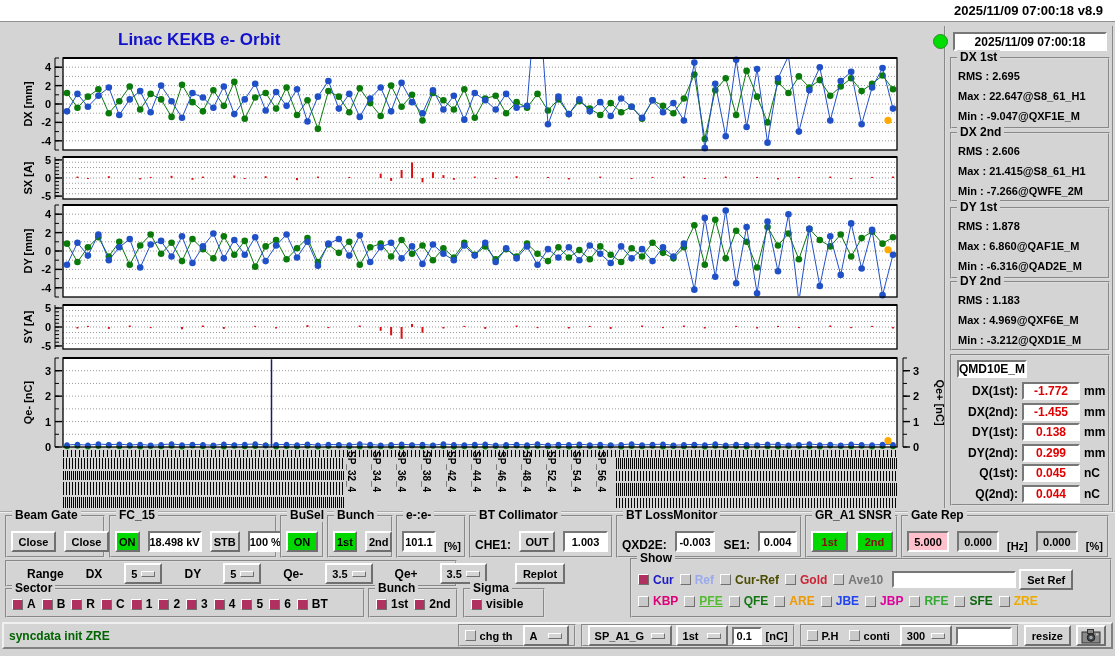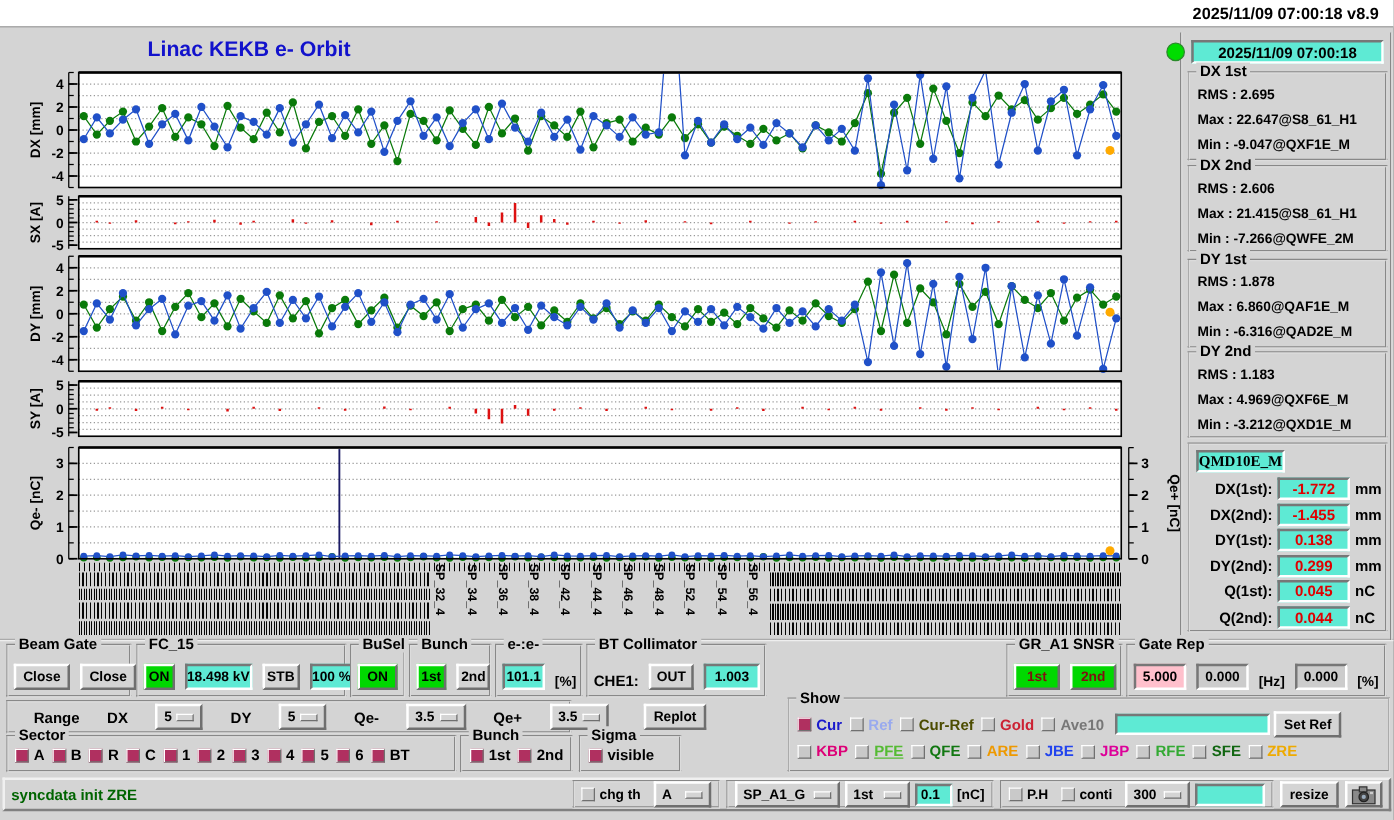--- a/index.html
+++ b/index.html
@@ -10,41 +10,41 @@
        padding-right:12px;box-sizing:border-box;font-size:13px;}
   .page-title{position:absolute;left:118px;top:30px;color:#1212cc;font-size:17px;}
   #plotsvg{position:absolute;left:0;top:0;}
   #plotsvg text{font-family:"Liberation Sans",sans-serif;font-weight:bold;font-size:11px;fill:#000;}
   
   .btn{background:#d4d4d4;border:2px solid;border-color:#ffffff #6f6f6f #6f6f6f #ffffff;
        font-family:"Liberation Sans",sans-serif;font-weight:bold;font-size:11px;color:#000;
        height:21px;padding:0 6px;box-sizing:border-box;display:inline-flex;align-items:center;justify-content:center;white-space:nowrap;}
   .btn.green{background:#00d800;}
   .btn.grled{background:#00d800;color:#801010;}
-  .val{background:#5eead4;border:2px solid;border-color:#777777 #ffffff #ffffff #777777;
+  .val{background:#ffffff;border:2px solid;border-color:#777777 #ffffff #ffffff #777777;
        font-weight:bold;font-size:11px;height:21px;box-sizing:border-box;
        display:inline-flex;align-items:center;justify-content:center;white-space:nowrap;}
   .val.gray{background:#cccccc;}
   .val.pink{background:#ffc0cc;}
   .dd{display:inline-flex;align-items:center;background:#d4d4d4;border:2px solid;
       border-color:#ffffff #6f6f6f #6f6f6f #ffffff;height:21px;padding:0 5px;font-size:11px;
       box-sizing:border-box;gap:4px;}
   .dd .dash{margin-left:auto;width:12px;height:4px;background:#d4d4d4;border:1px solid;
       border-color:#ffffff #6f6f6f #6f6f6f #ffffff;}
   .cb{width:11px;height:11px;box-sizing:border-box;background:#c9c9c9;border:1px solid;
       border-color:#ffffff #707070 #707070 #ffffff;flex:none;}
   .cb.on{background:#b03060;}
   .cbitem{display:inline-flex;align-items:center;gap:4px;margin-right:6px;}
   .cblab{font-size:12px;}
   .frame{position:absolute;border:2px groove #dcdcdc;box-sizing:border-box;background:#d4d4d4;}
   .legend{position:absolute;top:-9px;left:5px;background:#d4d4d4;padding:0 3px;font-size:12px;white-space:nowrap;line-height:14px;}
   
   .statf{padding:7px 2px 0 4px;}
   .statline{font-size:11px;line-height:20px;white-space:nowrap;padding-left:2px;}
-  .montitle{height:18px;text-align:center;font-size:12px;margin:1px 2px 3px 2px;font-family:Liberation Serif, serif;}
+  .montitle{height:18px;text-align:center;font-size:12px;margin:1px 2px 3px 2px;}
   .monrow{display:flex;align-items:center;height:20.5px;gap:4px;padding-left:1px;}
   .monlab{width:62px;text-align:right;font-size:12px;flex:none;}
   .monval{width:58px;color:#e00000;font-size:12px;height:18px;flex:none;}
   .monunit{font-size:12px;}
   .led{position:absolute;left:933px;top:34px;width:15px;height:15px;border-radius:50%;
        background:#00dd00;border:1px solid #2a8a2a;box-sizing:border-box;}
   .tsbox{position:absolute;left:953px;top:32px;width:154px;height:19px;font-size:12px;}
   .rightcol{position:absolute;left:944px;top:26px;width:170px;height:486px;
        border-left:2px groove #dcdcdc;border-right:2px groove #dcdcdc;box-sizing:border-box;}
   
@@ -974,20 +974,27 @@
     <span class="ulab">[%]</span>
   </div>
 
   <div class="frame ctl" style="left:469px;top:515px;width:144px;height:43px">
     <span class="legend">BT Collimator</span>
     <span class="flab">CHE1:</span>
     <button class="btn" style="width:36px">OUT</button>
     <span class="val" style="width:46px">1.003</span>
   </div>
 
+  <div class="frame ctl" style="left:616px;top:515px;width:186px;height:43px">
+    <span class="legend">BT LossMonitor</span>
+    <span class="flab">QXD2E:</span>
+    <span class="val" style="width:44px">-0.003</span>
+    <span class="flab">SE1:</span>
+    <span class="val" style="width:42px">0.004</span>
+  </div>
 
   <div class="frame ctl" style="left:805px;top:515px;width:93px;height:43px">
     <span class="legend">GR_A1 SNSR</span>
     <button class="btn grled" style="width:40px">1st</button>
     <button class="btn grled" style="width:40px">2nd</button>
   </div>
 
   <div class="frame ctl" style="left:901px;top:515px;width:208px;height:43px">
     <span class="legend">Gate Rep</span>
     <span class="val pink" style="width:42px">5.000</span>

